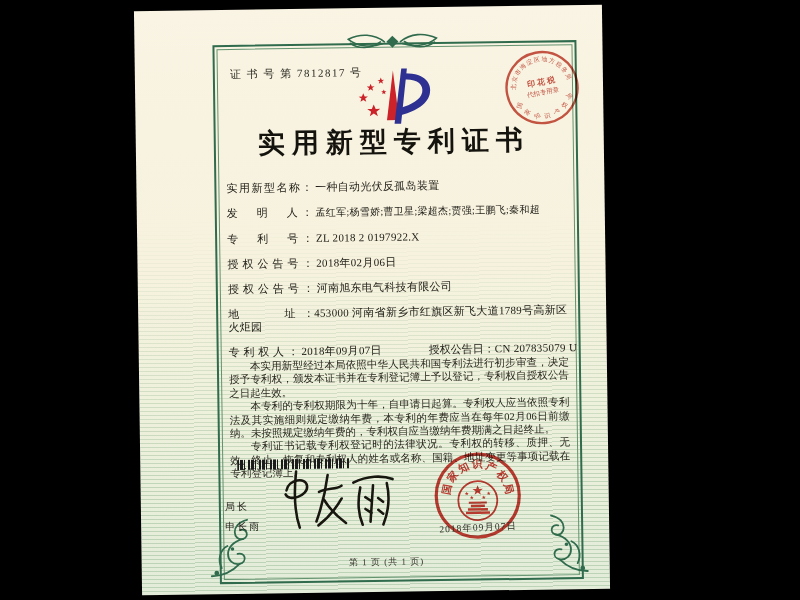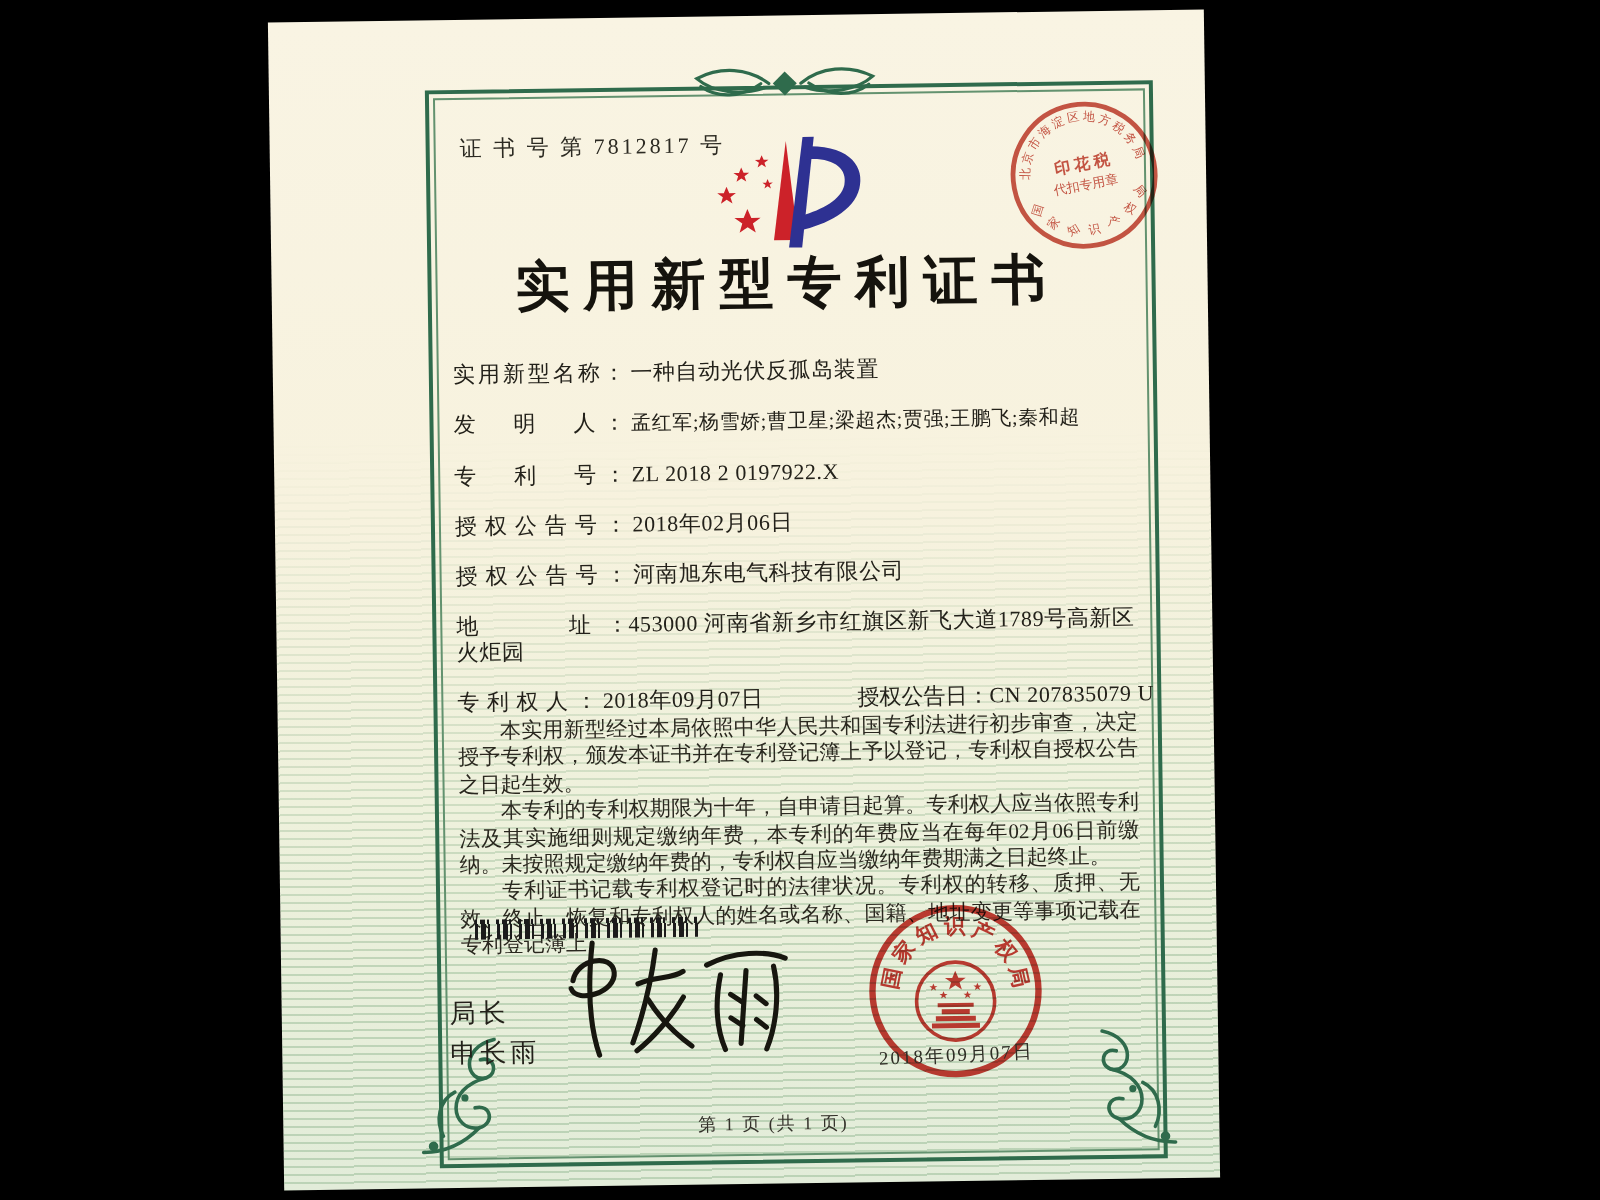--- a/index.html
+++ b/index.html
@@ -31,21 +31,21 @@
   .val{letter-spacing:.3px;}
   .nowrap{white-space:nowrap;}
   .row.grant{position:relative;height:13px;}
   .grant2{position:absolute;left:200px;top:0;white-space:nowrap;}
   .paras{position:absolute;left:90px;top:350px;width:340px;font-size:10.5px;
          line-height:13.4px;text-align:justify;color:#2a281f;}
   .paras p{margin:0;text-indent:2em;}
   .barcode{position:absolute;left:97px;top:450px;width:112px;height:10px;
          background:repeating-linear-gradient(90deg,#1b1b1b 0 1.5px,transparent 1.5px 3px,
            #1b1b1b 3px 5.5px,transparent 5.5px 6.5px,#1b1b1b 6.5px 7.5px,transparent 7.5px 11px);}
-  .director{position:absolute;left:84px;top:487px;font-size:13px;line-height:20px;
+  .director{position:absolute;left:84px;top:487px;font-size:10px;line-height:20px;
          letter-spacing:2px;color:#23211a;}
   .signature{position:absolute;left:136px;top:456px;width:122px;height:72px;}
   .seal{position:absolute;left:291px;top:443px;width:92px;height:92px;opacity:.93;
         mix-blend-mode:multiply;}
   .sealdate{position:absolute;left:283px;top:515px;width:108px;text-align:center;
         font-size:9.5px;letter-spacing:1px;color:#2f2e26;transform:rotate(-2deg);}
   .taxseal{position:absolute;left:367px;top:42px;width:80px;height:80px;opacity:.85;
         mix-blend-mode:multiply;transform:rotate(-10deg);}
   .pagefooter{position:absolute;left:78px;top:548px;width:334px;text-align:center;
         font-size:9px;letter-spacing:1px;color:#33312a;}

